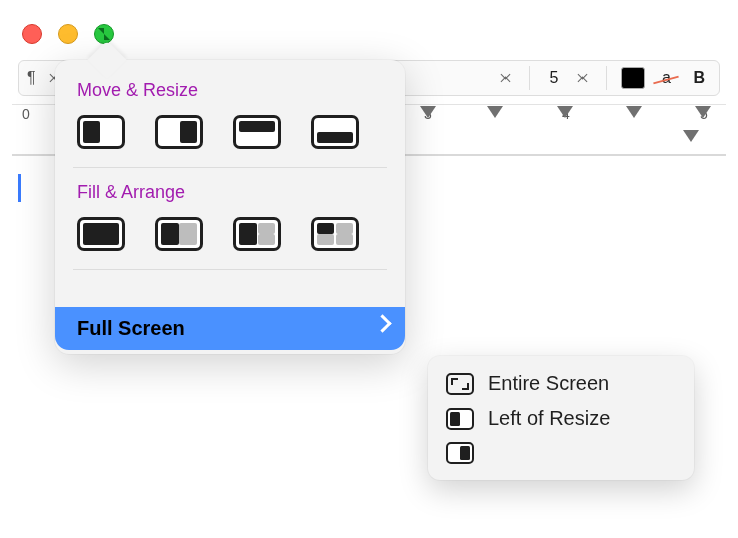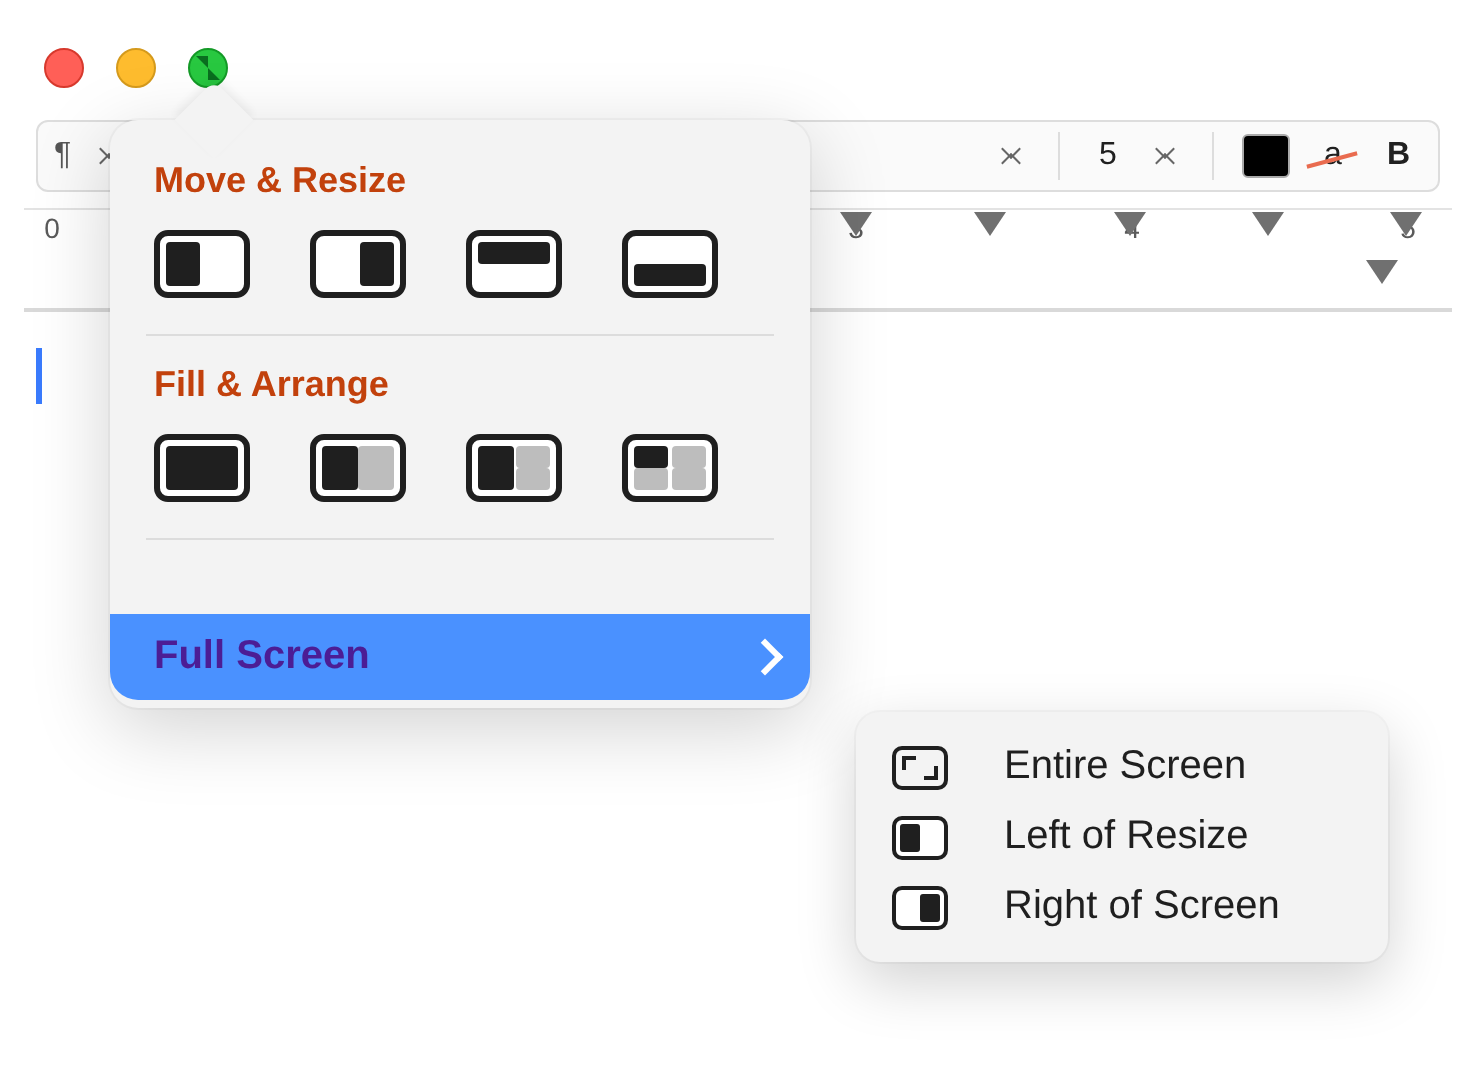--- a/index.html
+++ b/index.html
@@ -157,22 +157,22 @@
     left:38px;
     width:28px;height:28px;
     background:#f3f3f3;
     border-top-left-radius:6px;
     transform:rotate(45deg);
     box-shadow:-2px -2px 4px rgba(0,0,0,.06);
   }
   .popover h4{
     margin:4px 22px 12px 22px;
     font-size:18px;
-    font-weight:700;
-    color:#c2410c;
+    font-weight:400;
+    color:#a21caf;
   }
   .icon-row {
     display:flex;
     gap:30px;
     padding:2px 22px 16px 22px;
   }
   .tile {
     width:48px;height:34px;
     border:3px solid #1f1f1f;
     border-radius:7px;
@@ -197,23 +197,23 @@
   .t-thirds .c3{ right:3px;bottom:3px;width:40%; height:40%; background:#bdbdbd;}
   .t-quads .c{ width:40%;height:40%; background:#bdbdbd;}
   .t-quads .q1{ left:3px;top:3px; background:#1f1f1f;}
   .t-quads .q2{ right:3px;top:3px;}
   .t-quads .q3{ left:3px;bottom:3px;}
   .t-quads .q4{ right:3px;bottom:3px;}
   .divider {
     height:1px;background:#dcdcdc;margin:2px 18px 14px 18px;
   }
   .popover-active-row {
-    display:flex;align-items:center;justify-content:space-between;
+    display:flex;align-items:flex-start;justify-content:space-between;
     background:#4a91ff;
-    color:#4c1d95;
+    color:#000000;
     font-weight:700;
     font-size:20px;
     padding:10px 16px 10px 22px;
     border-bottom-left-radius:14px;
     border-bottom-right-radius:14px;
     margin-top:37px;
   }
   .popover-active-row .chev{
     width:10px;height:10px;border:3px solid #fff;border-left:none;border-bottom:none;transform:rotate(45deg);
   }
@@ -223,21 +223,21 @@
     position:absolute;
     top:356px;
     left:428px;
     width:250px;
     background:#f3f3f3;
     border-radius:12px;
     box-shadow:0 10px 30px rgba(0,0,0,.18),0 0 0 1px rgba(0,0,0,.03);
     padding:10px 8px;
   }
   .submenu-item{
-    display:flex;align-items:center;gap:28px;
+    display:flex;align-items:center;gap:14px;
     padding:6px 10px;
     font-size:20px;
     border-radius:7px;
     color:#1f1f1f;
   }
   .sm-icon{ width:28px;height:22px;position:relative;}
   
   .sm-entire{
     border:2.5px solid #1f1f1f;border-radius:5px;box-sizing:border-box;
   }
@@ -356,15 +356,14 @@
   <div class="submenu-item">
     <span class="sm-tile left">
         <span class="chunk"></span>
       </span>
     <span>Left of Resize</span>
   </div>
   <div class="submenu-item">
     <span class="sm-tile right">
         <span class="chunk"></span>
       </span>
-    <span>Right of Screen</span>
   </div>
 </div>
 
 </body></html>

